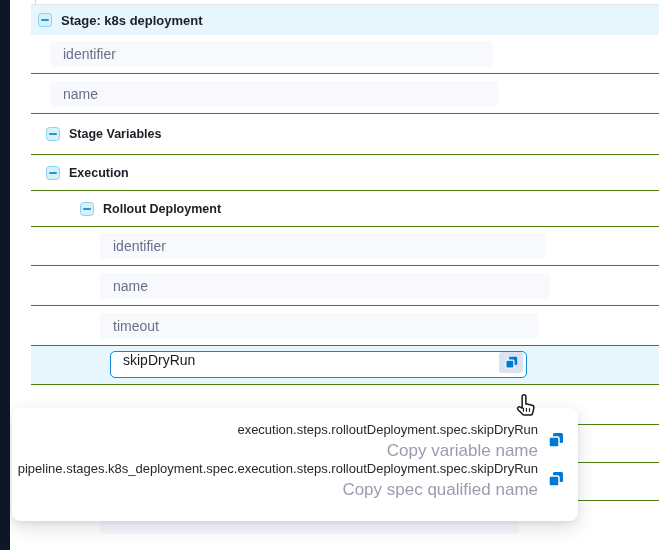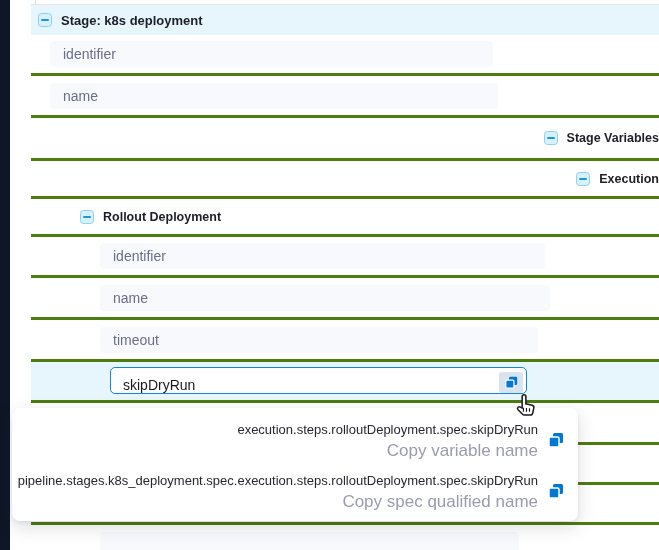--- a/index.html
+++ b/index.html
@@ -8,29 +8,29 @@
     background:#ffffff;
     font-family:"Liberation Sans", sans-serif;
     -webkit-font-smoothing:antialiased;
   }
   
   .nav-strip{position:absolute;left:0;top:0;width:10px;height:550px;background:#0d1726;}
   .top-tick{position:absolute;left:35px;top:0;width:1px;height:4px;background:#d8d9e3;}
 
   
   .tree{position:absolute;left:31px;top:4px;width:628px;border-top:1px solid #e4e5ee;}
-  .row{position:relative;display:flex;align-items:center;border-bottom:3px solid #4d7c0f;background:#fff;}
+  .row{position:relative;display:flex;align-items:center;border-bottom:1px solid #4d7c0f;background:#fff;}
   .row.nodiv{border-bottom:none;text-align:center;}
   .row.selected{background:#e7f5fd;}
 
   
   .sect{font-size:13px;font-weight:700;color:#1d1e27;}
   .sect.sub{font-weight:700;font-size:12.5px;}
   .l0{padding-left:7px;}
-  .l1{padding-left:15px;justify-content:flex-end;}
+  .l1{padding-left:15px;}
   .l2{padding-left:49px;text-align:center;}
   .micon{
     width:14px;height:14px;border-radius:3.5px;box-sizing:border-box;
     background:#d6f1fc;border:1px solid #8ad2f0;margin-right:9px;
     display:inline-flex;align-items:center;justify-content:center;flex:0 0 auto;
   }
   .micon::after{content:"";width:8px;height:2px;background:#2196d3;border-radius:1px;}
 
   
   .pill{
@@ -39,36 +39,36 @@
     font-size:14px;color:#6b6e88;font-weight:500;padding-left:13px;
   }
   .pill.p-l1{margin-left:19px;width:443px;}
   .pill.p-l3{margin-left:69px;width:445px;}
   .pill.p-bottom{margin-left:69px;width:419px;}
 
   
   .vinput{
     position:absolute;left:79px;top:5px;height:27px;width:417px;box-sizing:border-box;
     background:#ffffff;border:1.5px solid #1488d8;border-radius:5px;
-    display:flex;align-items:flex-end;
+    display:flex;align-items:flex-start;
     font-size:14px;color:#191a20;
   }
   .vinput .val{padding-left:12px;flex:1;}
   .copy-btn{
     width:24px;height:21px;margin-right:3px;border-radius:3px;background:#d9e4f0;
     display:flex;align-items:center;justify-content:center;flex:0 0 auto;cursor:pointer;
   }
 
   
   .popover{
     position:absolute;left:12px;top:408px;width:566px;height:113px;box-sizing:border-box;
     background:#ffffff;border-radius:8px;z-index:5;
     box-shadow:0 2px 4px rgba(40,41,61,.06),0 6px 18px rgba(40,41,61,.16);
     padding:14px 14px 13px 16px;
-    display:flex;flex-direction:column;justify-content:flex-start;gap:16px;
+    display:flex;flex-direction:column;justify-content:flex-start;gap:4px;
   }
   .pop-item{display:flex;align-items:center;justify-content:flex-end;gap:10px;}
   .pop-texts{text-align:right;}
   .pop-main{font-size:13px;color:#26282f;line-height:16px;white-space:nowrap;}
   .pop-sub{font-size:17px;color:#9a9cae;margin-top:6px;line-height:13px;}
   .pop-copy{width:16px;height:16px;flex:0 0 auto;cursor:pointer;}
 
   .cursor{position:absolute;left:512px;top:391px;width:28px;height:30px;z-index:10;pointer-events:none;}
 </style>
 </head>

